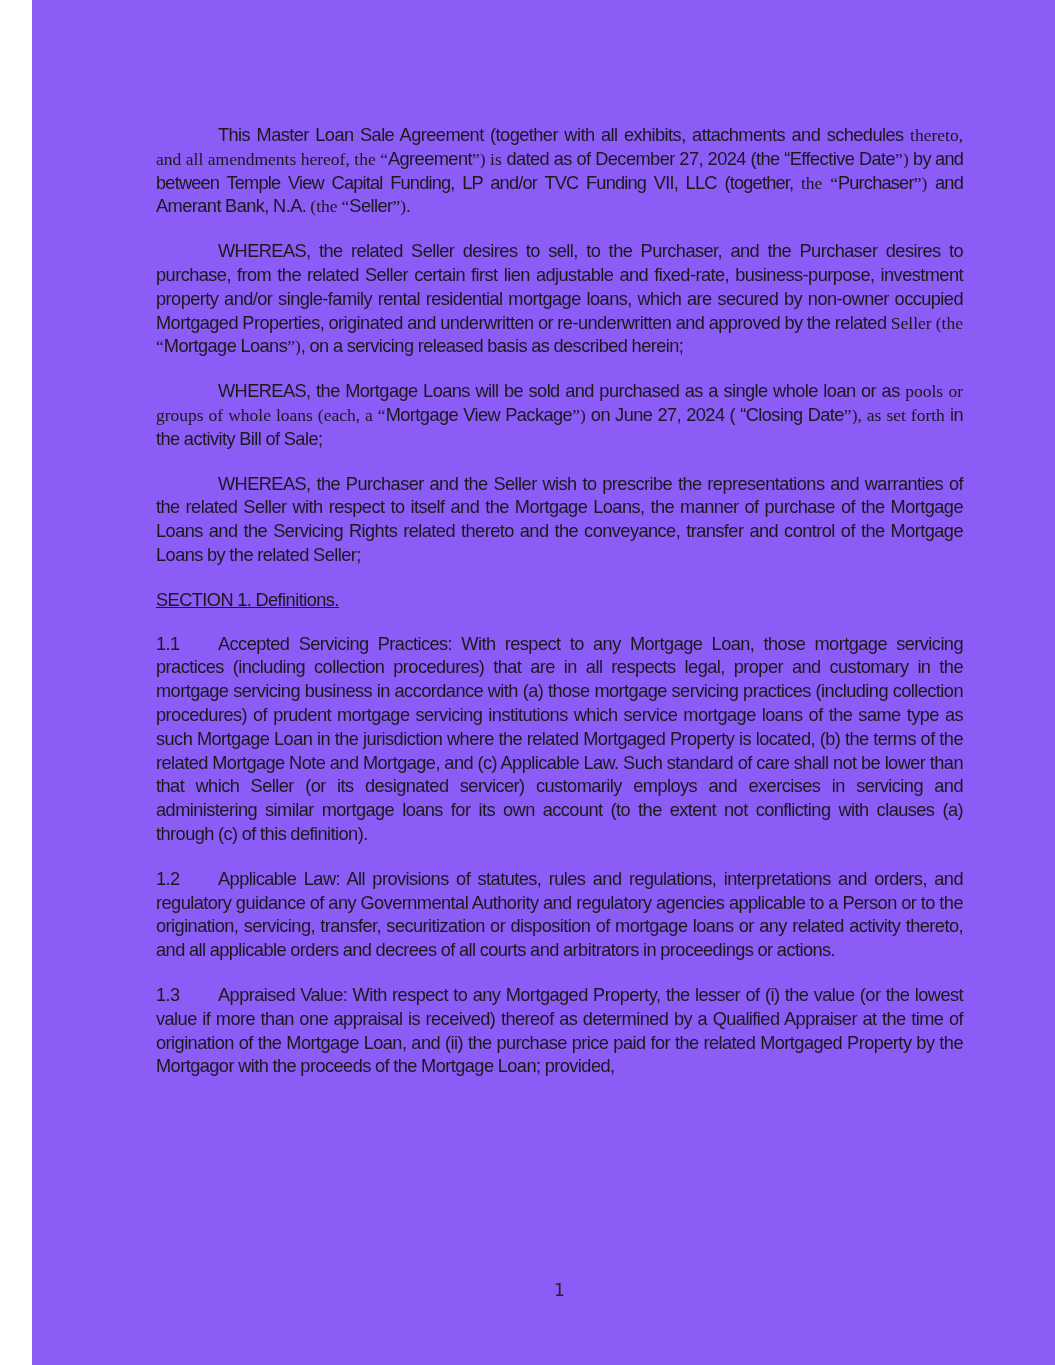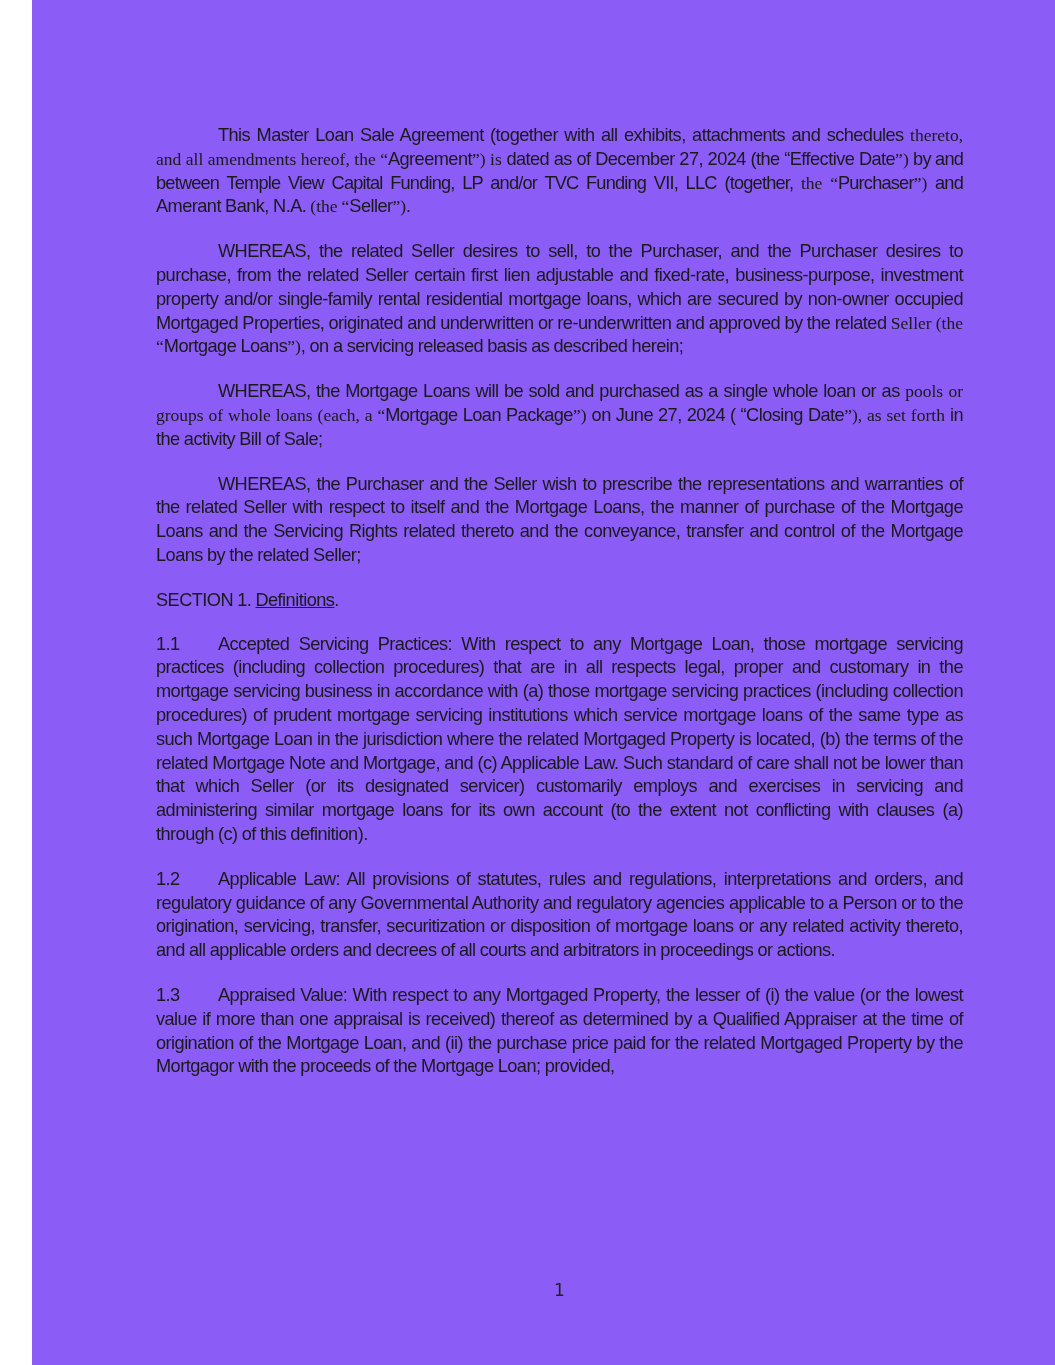--- a/index.html
+++ b/index.html
@@ -11,40 +11,40 @@
       font-size: 18.2px;
       line-height: 23.8px;
       text-align: justify;
       margin: 0 0 21px 0;
       letter-spacing: -0.55px;
       word-spacing: -0.3px;
     }
     .indent { text-indent: 62px; }
     .serif { font-family: "Liberation Serif", serif; font-size: 17.5px; letter-spacing: 0; }
     .narrow { letter-spacing: -0.8px; }
-    .heading { margin: 0 0 20px 0; }
+    .heading { margin: 0 0 20px 0; text-decoration: underline; }
     .underline { text-decoration: underline; }
     .num { display: inline-block; width: 62px; text-indent: 0; }
     .page-number {
       position: absolute; left: 0; width: 1055px; top: 1280px;
       text-align: center;
       font-family: "DejaVu Sans", sans-serif; font-size: 17px; color: #222;
     }
   </style>
 </head>
 <body>
 
 <div class="page">
   <div class="content">
 
     <p class="para indent"><span>This Master Loan Sale Agreement (together with all exhibits, attachments and schedules</span> <span class="serif">thereto, and all amendments hereof, the “</span><span>Agreement</span><span class="serif">”) is</span><span> dated as of December 27, 2024 (the</span> <span>“Effective Date</span><span class="serif">”)</span><span class="narrow"> by and between Temple View Capital Funding, LP and/or TVC Funding VII, LLC</span> <span class="narrow">(together, </span><span class="serif">the “</span><span class="narrow">Purchaser</span><span class="serif">”) </span><span class="narrow">and </span><span>Amerant Bank, N.A.</span><span class="serif"> (the “</span><span>Seller</span><span class="serif">”).</span></p>
 
     <p class="para indent"><span>WHEREAS, the related Seller desires to sell,  to the Purchaser, and the Purchaser desires to purchase, from the related Seller certain first lien adjustable and fixed-rate, business-purpose, investment property and/or single-family rental residential mortgage loans, which are secured by non-owner occupied Mortgaged Properties, originated and underwritten or re-underwritten and approved by the related </span><span class="serif">Seller (the “</span><span>Mortgage Loans</span><span class="serif">”)</span><span>, on a servicing released basis as described herein;</span></p>
 
-    <p class="para indent"><span>WHEREAS, the Mortgage Loans will be sold and purchased as a single whole loan or as </span><span class="serif">pools or groups of whole loans (each, a “</span><span>Mortgage Loan Package</span><span class="serif">”)</span><span> on June 27, 2024 ( “Closing Date</span><span class="serif">”), as set forth</span><span> in the activity Bill of Sale;</span></p>
+    <p class="para indent"><span>WHEREAS, the Mortgage Loans will be sold and purchased as a single whole loan or as </span><span class="serif">pools or groups of whole loans (each, a “</span><span>Mortgage View Package</span><span class="serif">”)</span><span> on June 27, 2024 ( “Closing Date</span><span class="serif">”), as set forth</span><span> in the activity Bill of Sale;</span></p>
 
     <p class="para indent">WHEREAS, the Purchaser and the Seller wish to prescribe the representations and warranties of the related Seller with respect to itself and the Mortgage Loans, the manner of purchase of the Mortgage Loans and the Servicing Rights related thereto and the conveyance, transfer and control of the Mortgage Loans by the related Seller;</p>
 
 
     <p class="para heading"><span>SECTION 1.  </span><span class="underline">Definitions</span><span>.</span></p>
 
     <p class="para"><span class="num">1.1</span><span>Accepted Servicing Practices:  With respect to any Mortgage Loan, those mortgage servicing practices (including collection procedures) that are in all respects legal, proper and customary in the mortgage servicing business in accordance with (a) those mortgage servicing practices (including collection procedures) of prudent mortgage servicing institutions which service mortgage loans of the same type as such Mortgage Loan in the jurisdiction where the related Mortgaged Property is located, (b) the terms of the related Mortgage Note and Mortgage, and (c) Applicable Law.  Such standard of care shall not be lower than that which Seller (or its designated servicer) customarily employs and exercises in servicing and administering similar mortgage loans for its own account (to the extent not conflicting with clauses (a) through (c) of this definition).</span></p>
 
     <p class="para"><span class="num">1.2</span><span>Applicable Law:  All provisions of statutes, rules and regulations, interpretations and orders, and regulatory guidance of any Governmental Authority and regulatory agencies applicable to a Person or to the origination, servicing, transfer, securitization or disposition of mortgage loans or any related activity thereto, and all applicable orders and decrees of all courts and arbitrators in proceedings or actions.</span></p>
 

